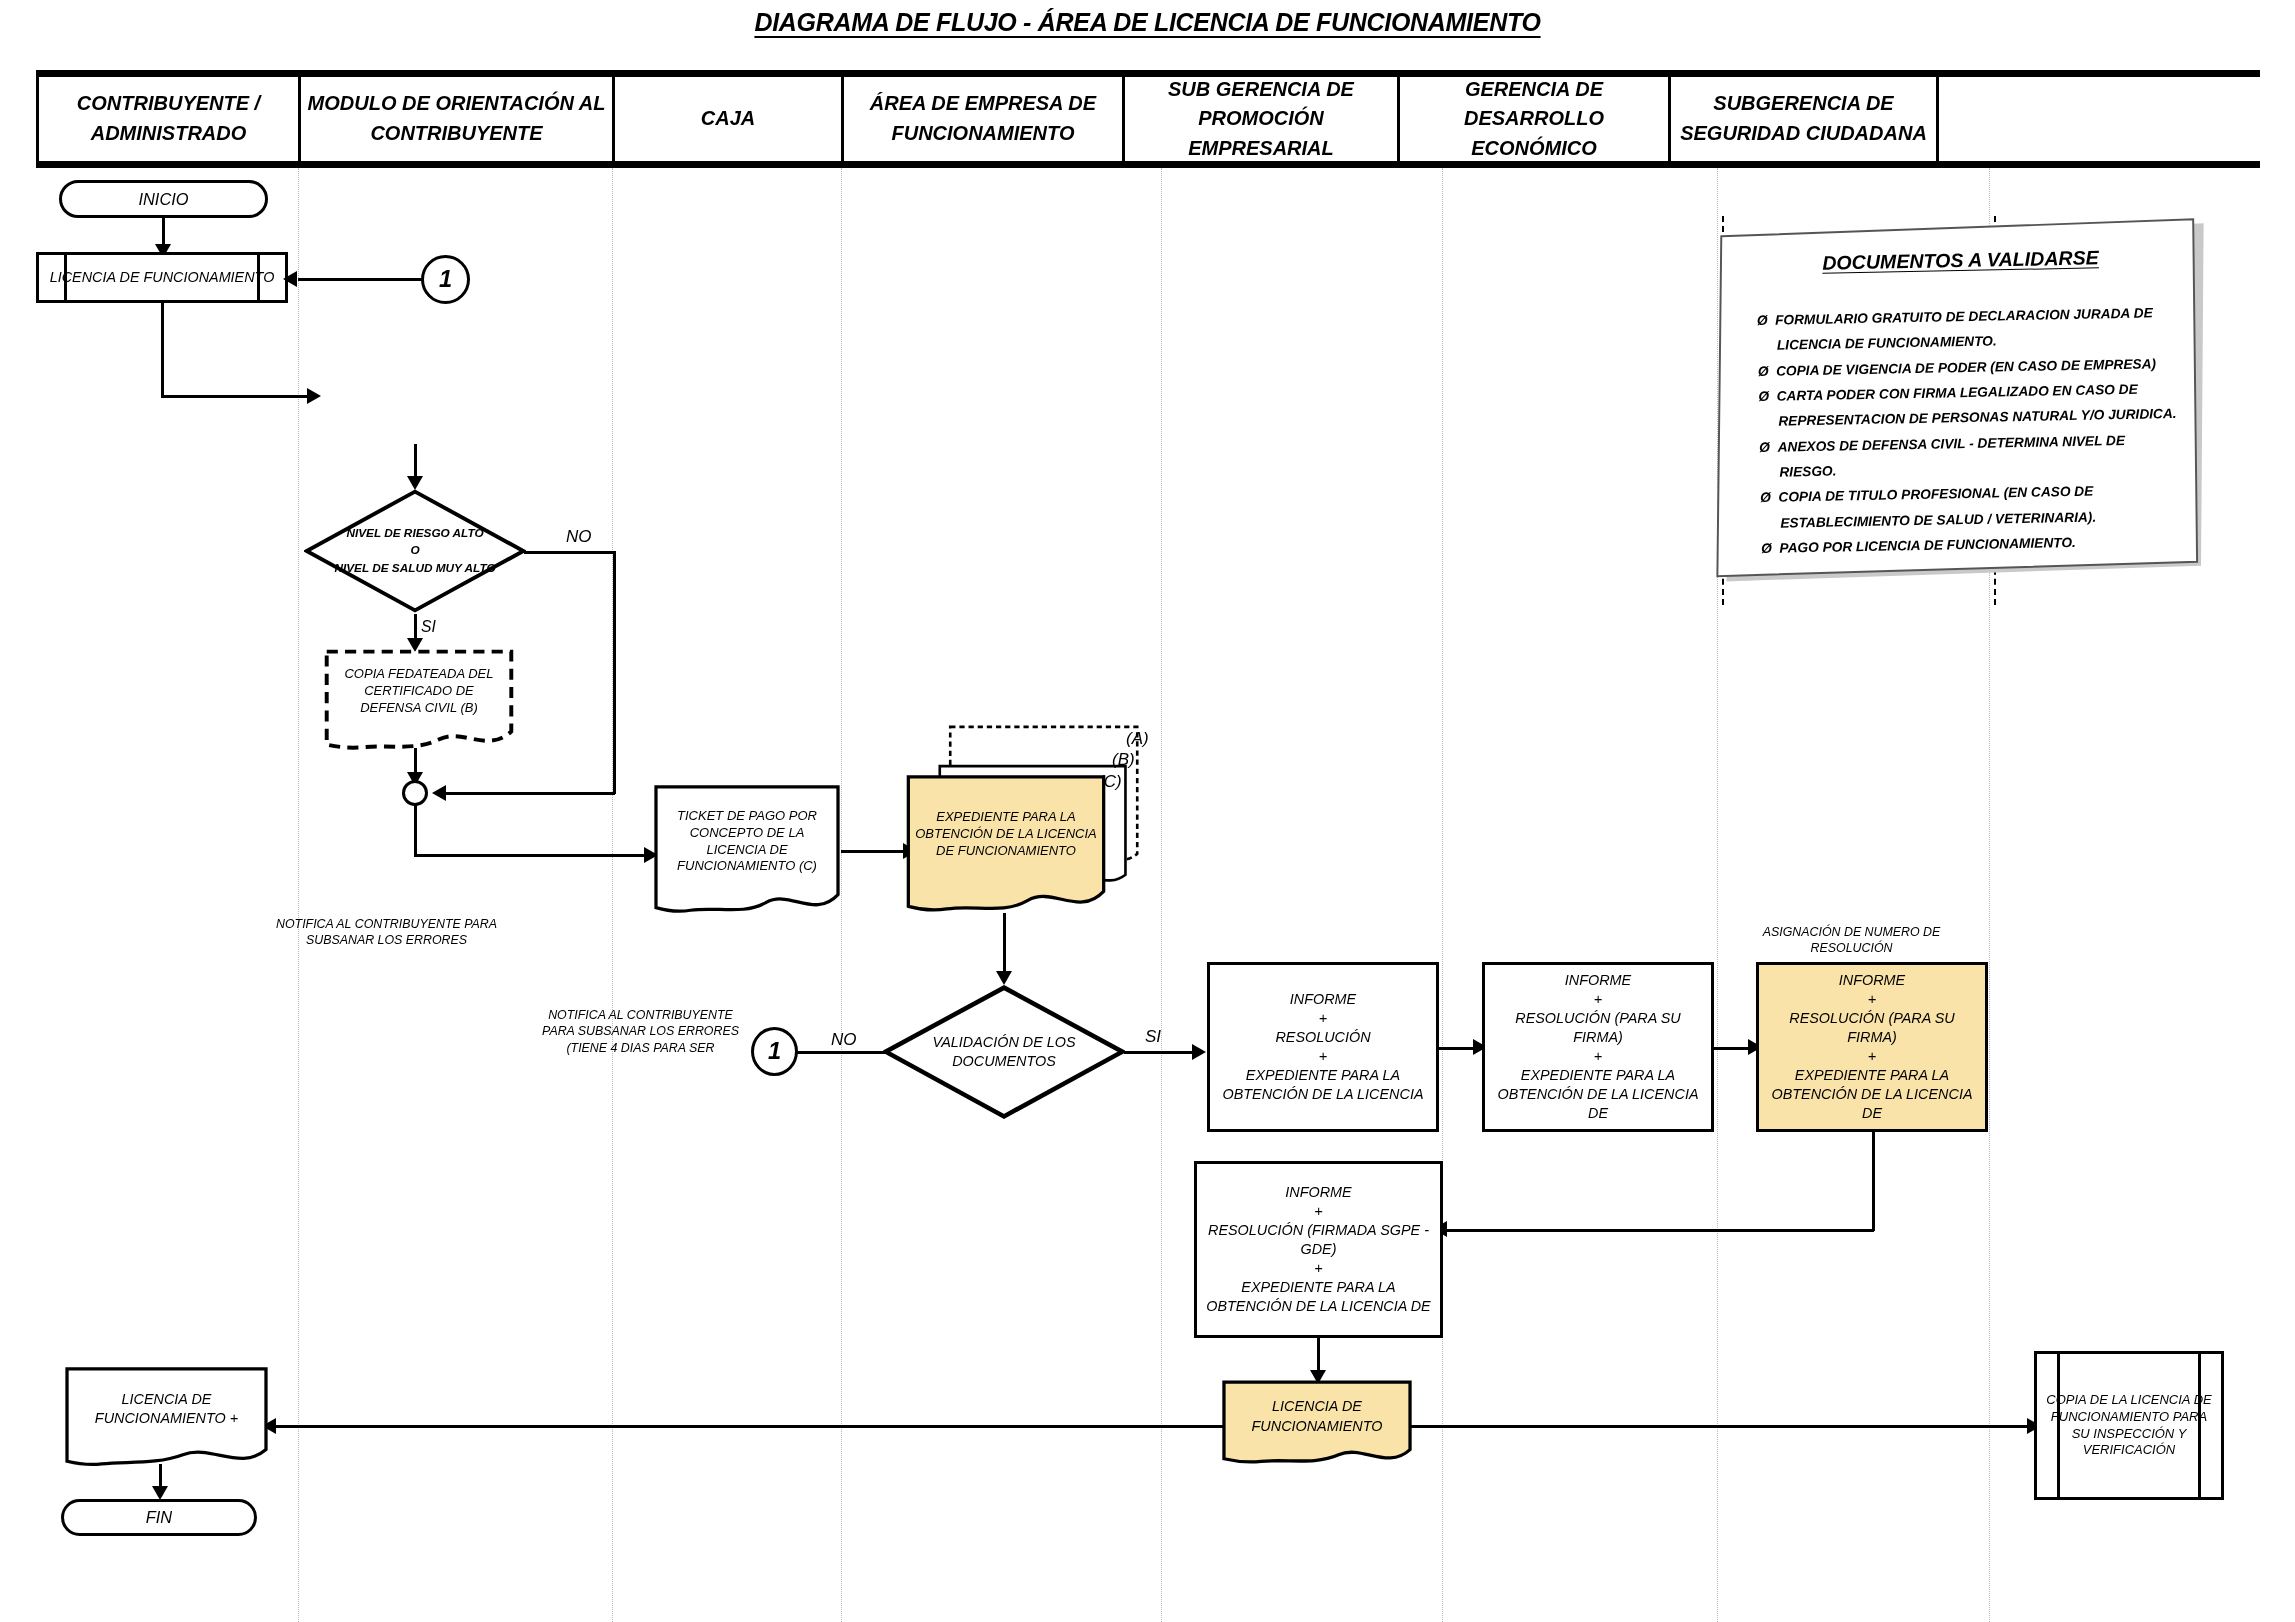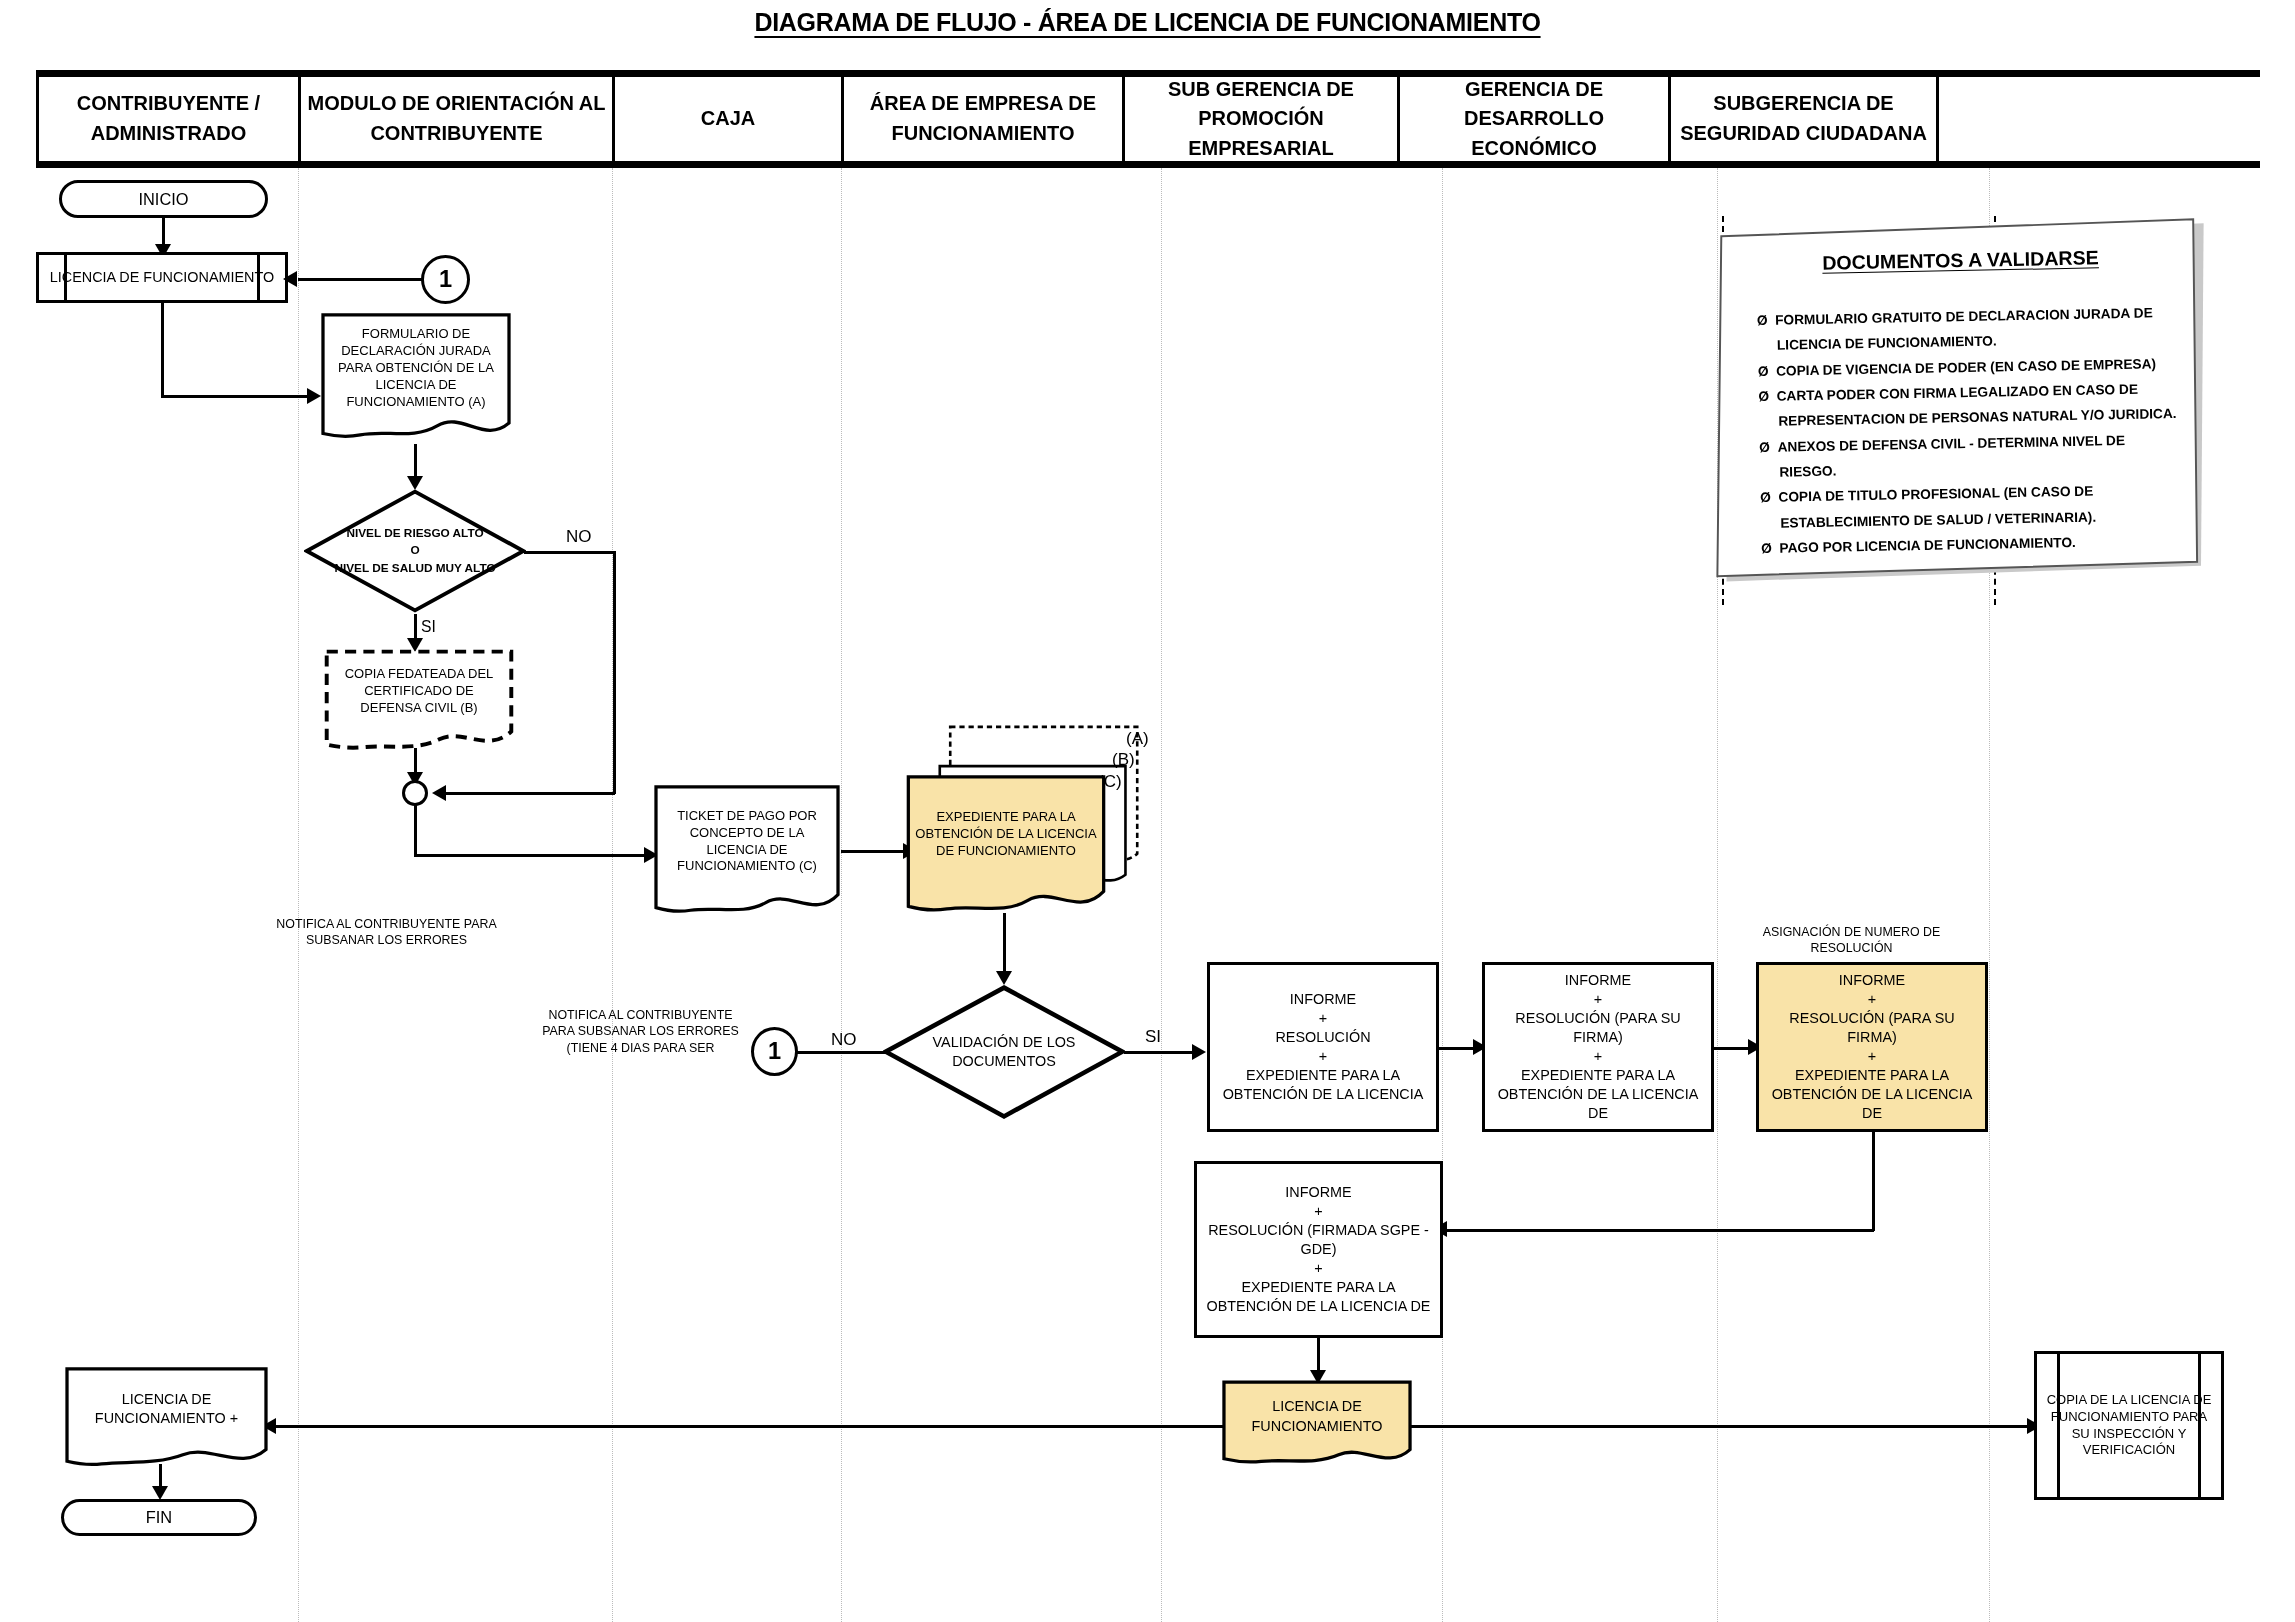--- a/index.html
+++ b/index.html
@@ -1,17 +1,17 @@
 <!DOCTYPE html>
 <html style="font-size:10.5px"><head>
 <meta charset="utf-8">
 <style>
   html,body{margin:0;padding:0;background:#fff;}
   body{font-family:"Liberation Sans",sans-serif;}
-  #page{position:relative;width:2295px;height:1622px;background:#fff;overflow:hidden;}
+  #page{position:relative;width:2295px;height:1622px;background:#fff;overflow:hidden;font-style:italic;}
 
   
   #title{
     position:absolute;left:0;top:7.9px;width:2295px;text-align:center;
     font-size:25px;font-weight:bold;letter-spacing:-0.3px;
     text-decoration:underline;text-underline-offset:4.6px;
   }
 
   
   #laneHeader{position:absolute;left:36px;top:70px;width:2224px;height:98px;
@@ -123,26 +123,20 @@
     <span>1</span>
   </div>
 
   <div class="ln lnH" style="left:298px;top:278px;width:124px;"></div>
   <div class="arw arwL" style="left:283px;top:271px;"></div>
 
   <div class="ln lnV" style="left:161px;top:303px;height:95px;"></div>
   <div class="ln lnH" style="left:161px;top:395px;width:150px;"></div>
   <div class="arw arwR" style="left:307px;top:388px;"></div>
 
-  <div class="docshape" style="left:321px;top:313px;width:190px;height:131px;">
-    <svg width="190" height="131" viewBox="0 0 290 200">
-      <path d="M3 3 H287 V168 C250 200 215 150 178 172 C140 194 100 178 60 186 C40 190 20 188 3 184 Z" fill="#fff" stroke="#000" stroke-width="5"></path>
-    </svg>
-    <div class="dtext txtSm" style="height:111px;padding:0 7.9px;box-sizing:border-box;">FORMULARIO DE DECLARACIÓN JURADA PARA  OBTENCIÓN DE LA LICENCIA DE FUNCIONAMIENTO (A)</div>
-  </div>
 
   <div class="ln lnV" style="left:414px;top:444px;height:39px;"></div>
   <div class="arw arwD" style="left:407px;top:476px;"></div>
 
   <div class="diamond" style="left:304px;top:489px;width:222px;height:124px;">
     <svg width="222" height="124" viewBox="0 0 340 190">
       <polygon points="170,4 336,95 170,186 4,95" fill="#fff" stroke="#000" stroke-width="6"></polygon>
     </svg>
     <div class="dtext">
       <div style="font-size:11.8px;font-weight:bold;line-height:1.45;">

